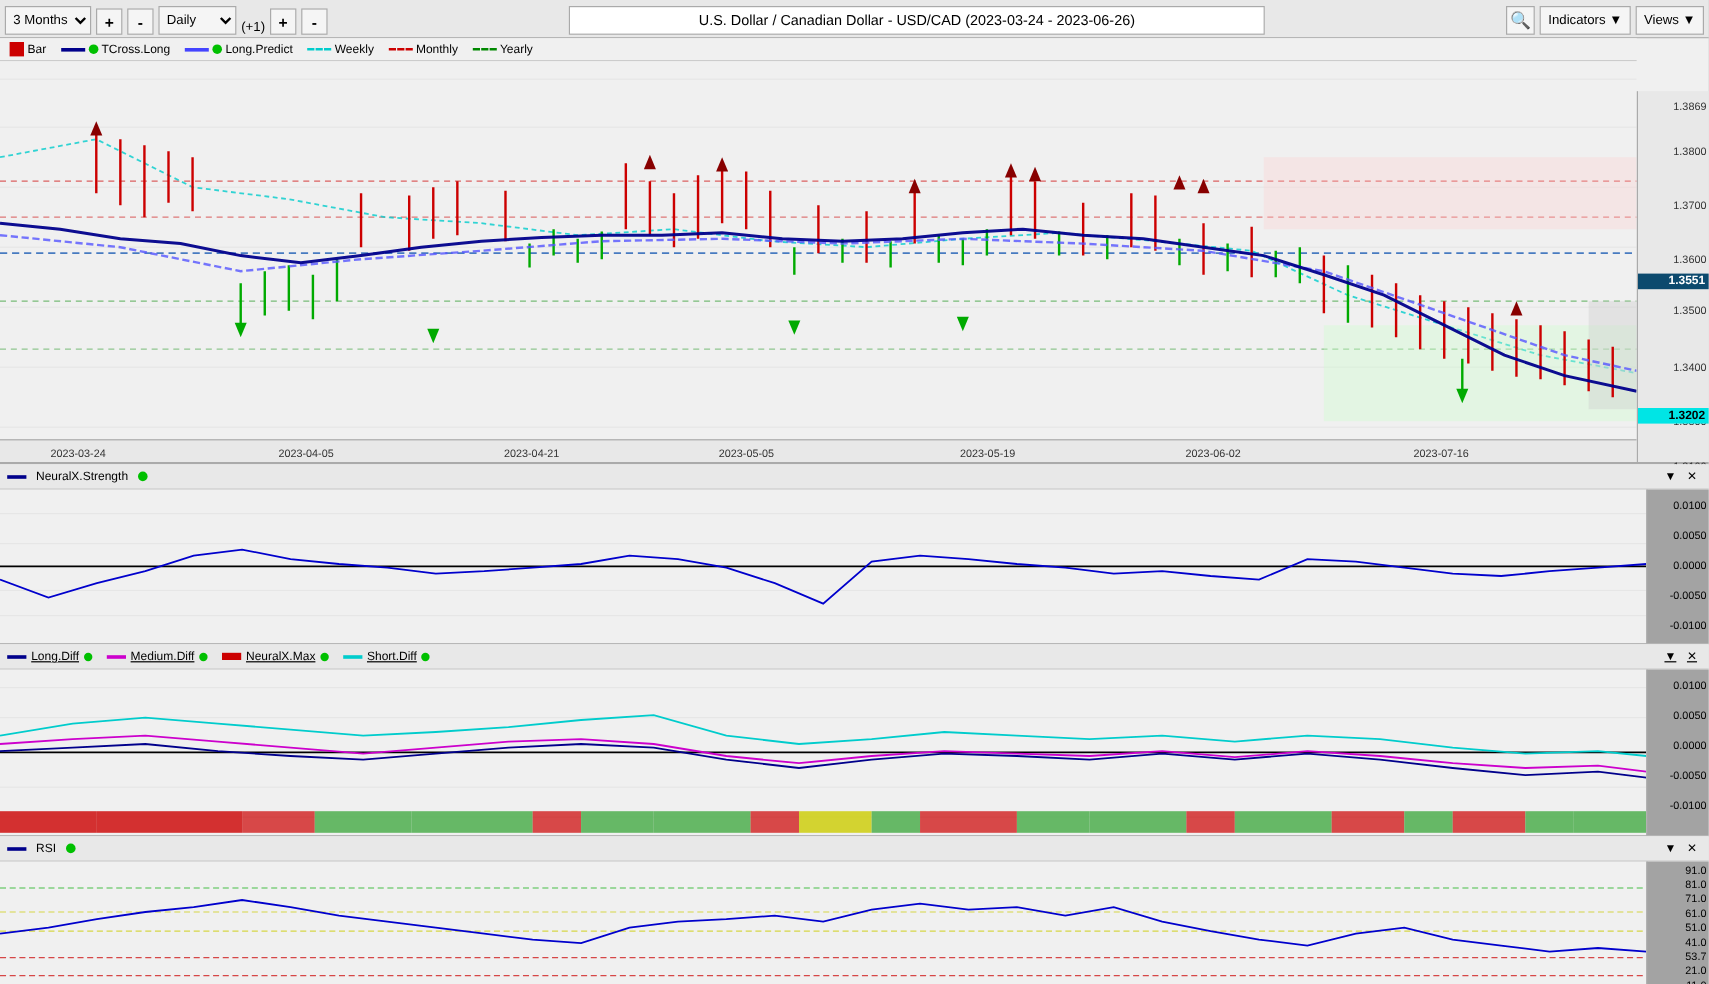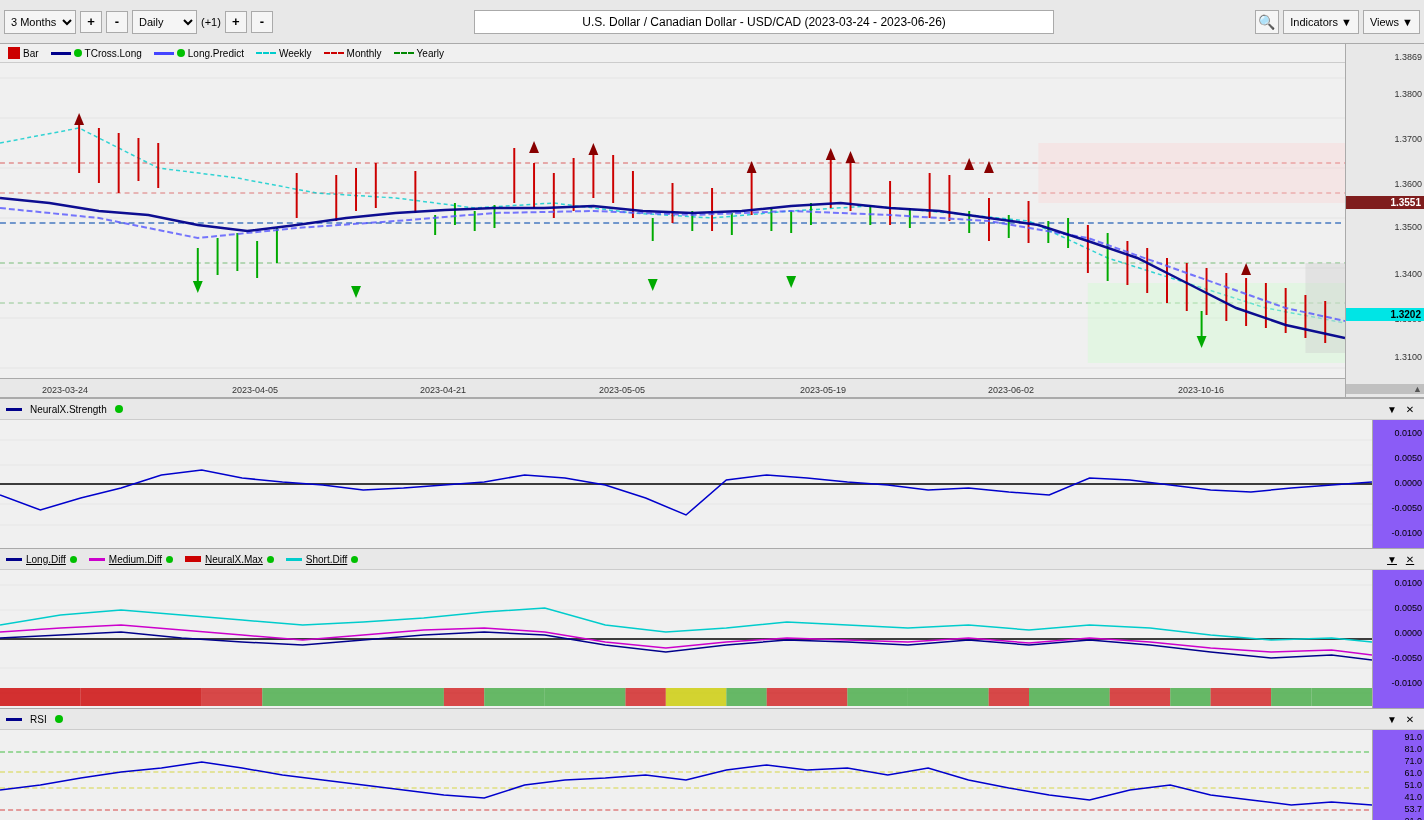--- a/index.html
+++ b/index.html
@@ -8,22 +8,22 @@
       font-family: Arial, sans-serif;
       font-size: 11px;
       width: 1424px;
       height: 820px;
       overflow: hidden;
     }
 
     
     .toolbar {
       display: flex;
-      align-items: center;
-      height: 44px;
+      align-items: flex-end;
+      height: 32px;
       background: #e8e8e8;
       border-bottom: 1px solid #aaa;
       padding: 2px 4px;
       gap: 4px;
     }
     .toolbar select, .toolbar button {
       height: 24px;
       font-size: 11px;
       background: #f5f5f5;
       border: 1px solid #aaa;
@@ -142,21 +142,21 @@
       display: flex;
       flex: 1;
     }
     .indicator-chart-area {
       flex: 1;
       position: relative;
       overflow: hidden;
     }
     .indicator-axis {
       width: 52px;
-      background: #8b5cf6;
+      background: #a3a3a3;
       border-left: 1px solid #aaa;
       font-size: 9px;
       text-align: right;
       padding-right: 2px;
       position: relative;
     }
 
     .panel-controls {
       display: flex;
       align-items: center;
@@ -181,21 +181,21 @@
       right: 2px;
       font-size: 9px;
       color: #333;
     }
     .axis-label-highlight {
       position: absolute;
       right: 0;
       font-size: 10px;
       font-weight: bold;
       color: white;
-      background: #7f1d1d;
+      background: #0c4a6e;
       padding: 1px 3px;
       width: 100%;
       text-align: right;
     }
     .axis-label-cyan {
       position: absolute;
       right: 0;
       font-size: 10px;
       font-weight: bold;
       color: black;
@@ -417,25 +417,25 @@
 
       </svg>
 
       <div class="date-axis" style="height:22px;position:relative;background:#e8e8e8;border-top:1px solid #aaa;">
         <span class="date-label" style="left:42px;">2023-03-24</span>
         <span class="date-label" style="left:232px;">2023-04-05</span>
         <span class="date-label" style="left:420px;">2023-04-21</span>
         <span class="date-label" style="left:599px;text-align:center;">2023-05-05</span>
         <span class="date-label" style="left:800px;">2023-05-19</span>
         <span class="date-label" style="left:988px;">2023-06-02</span>
-        <span class="date-label" style="left:1178px;">2023-10-16</span>
-      </div>
-    </div>
-
-    <div class="chart-right-axis" style="width:79px;position:relative;">
+        <span class="date-label" style="left:1178px;">2023-07-16</span>
+      </div>
+    </div>
+
+    <div class="chart-right-axis" style="width:60px;position:relative;margin-top:44px;">
       <div class="axis-label" style="top:8px;">1.3869</div>
       <div class="axis-label" style="top:45px;">1.3800</div>
       <div class="axis-label" style="top:90px;">1.3700</div>
       <div class="axis-label" style="top:135px;">1.3600</div>
       <div class="axis-label-highlight" style="top:152px;">1.3551</div>
       <div class="axis-label" style="top:178px;">1.3500</div>
       <div class="axis-label" style="top:225px;">1.3400</div>
       <div class="axis-label" style="top:270px;">1.3300</div>
       <div class="axis-label-cyan" style="top:264px;">1.3202</div>
       <div class="axis-label" style="top:308px;">1.3100</div>

